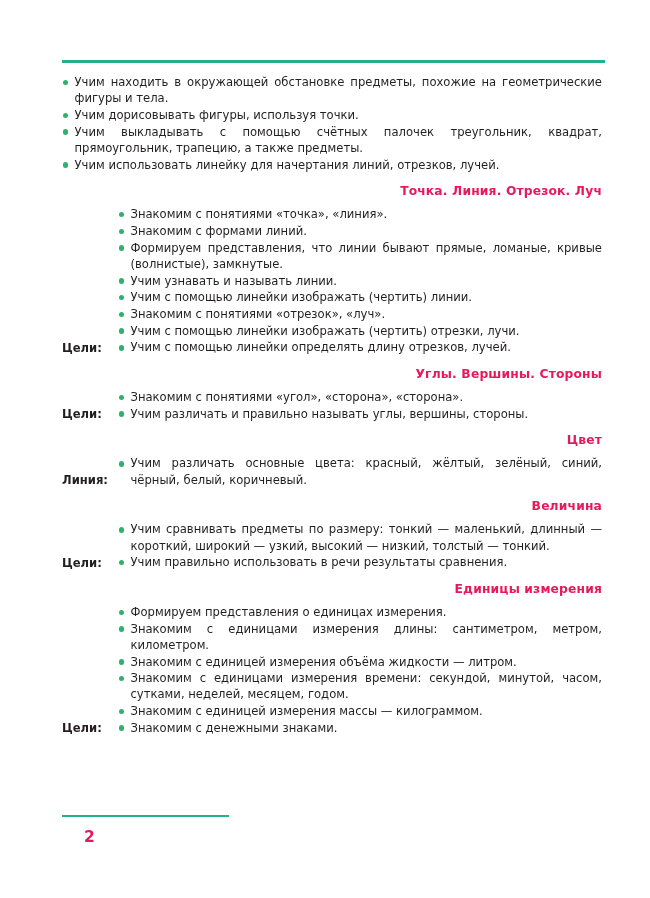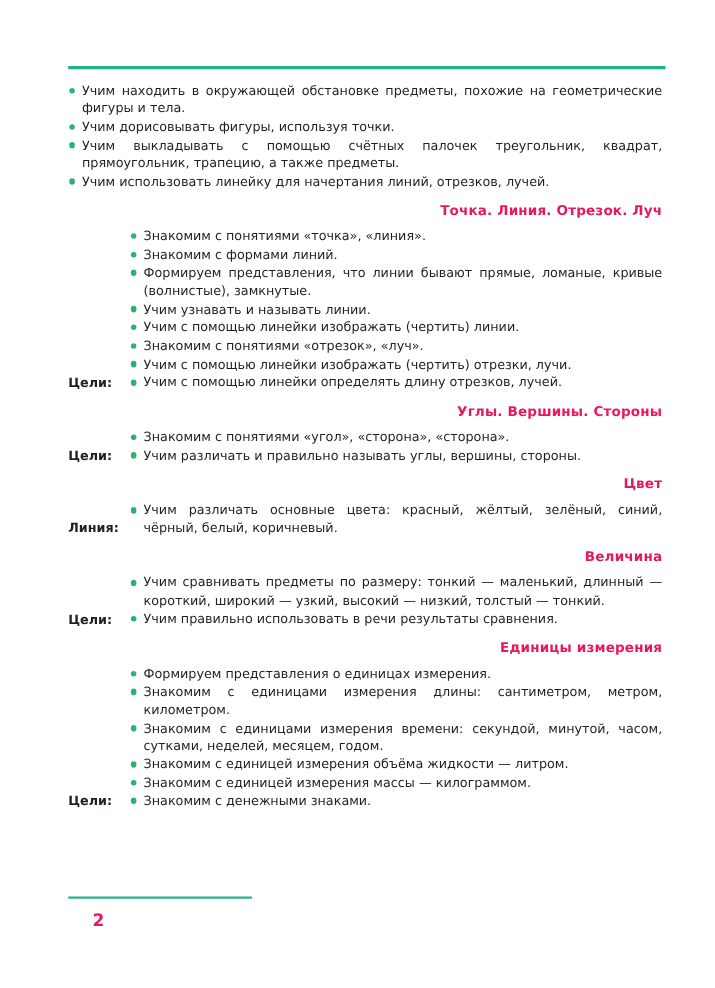--- a/index.html
+++ b/index.html
@@ -175,22 +175,22 @@
             <li>Учим сравнивать предметы по размеру: тонкий — маленький, длин­ный — короткий, широкий — узкий, высокий — низкий, толстый — тонкий.</li>
             <li>Учим правильно использовать в речи результаты сравнения.</li>
           </ul>
         </div>
         <div class="section-heading">Единицы измерения</div>
         <div class="goal-block">
           <div class="goal-label">Цели:</div>
           <ul class="bullets">
             <li>Формируем представления о единицах измерения.</li>
             <li>Знакомим с единицами измерения длины: сантиметром, метром, километром.</li>
+            <li>Знакомим с единицей измерения объёма жидкости — литром.</li>
             <li>Знакомим с единицами измерения времени: секундой, минутой, часом, сутками, неделей, месяцем, годом.</li>
-            <li>Знакомим с единицей измерения объёма жидкости — литром.</li>
             <li>Знакомим с единицей измерения массы — килограммом.</li>
             <li>Знакомим с денежными знаками.</li>
           </ul>
         </div>
       </div>
 
   </div>
 
   <div class="footer-rule"></div>
   <div class="page-number">2</div>

